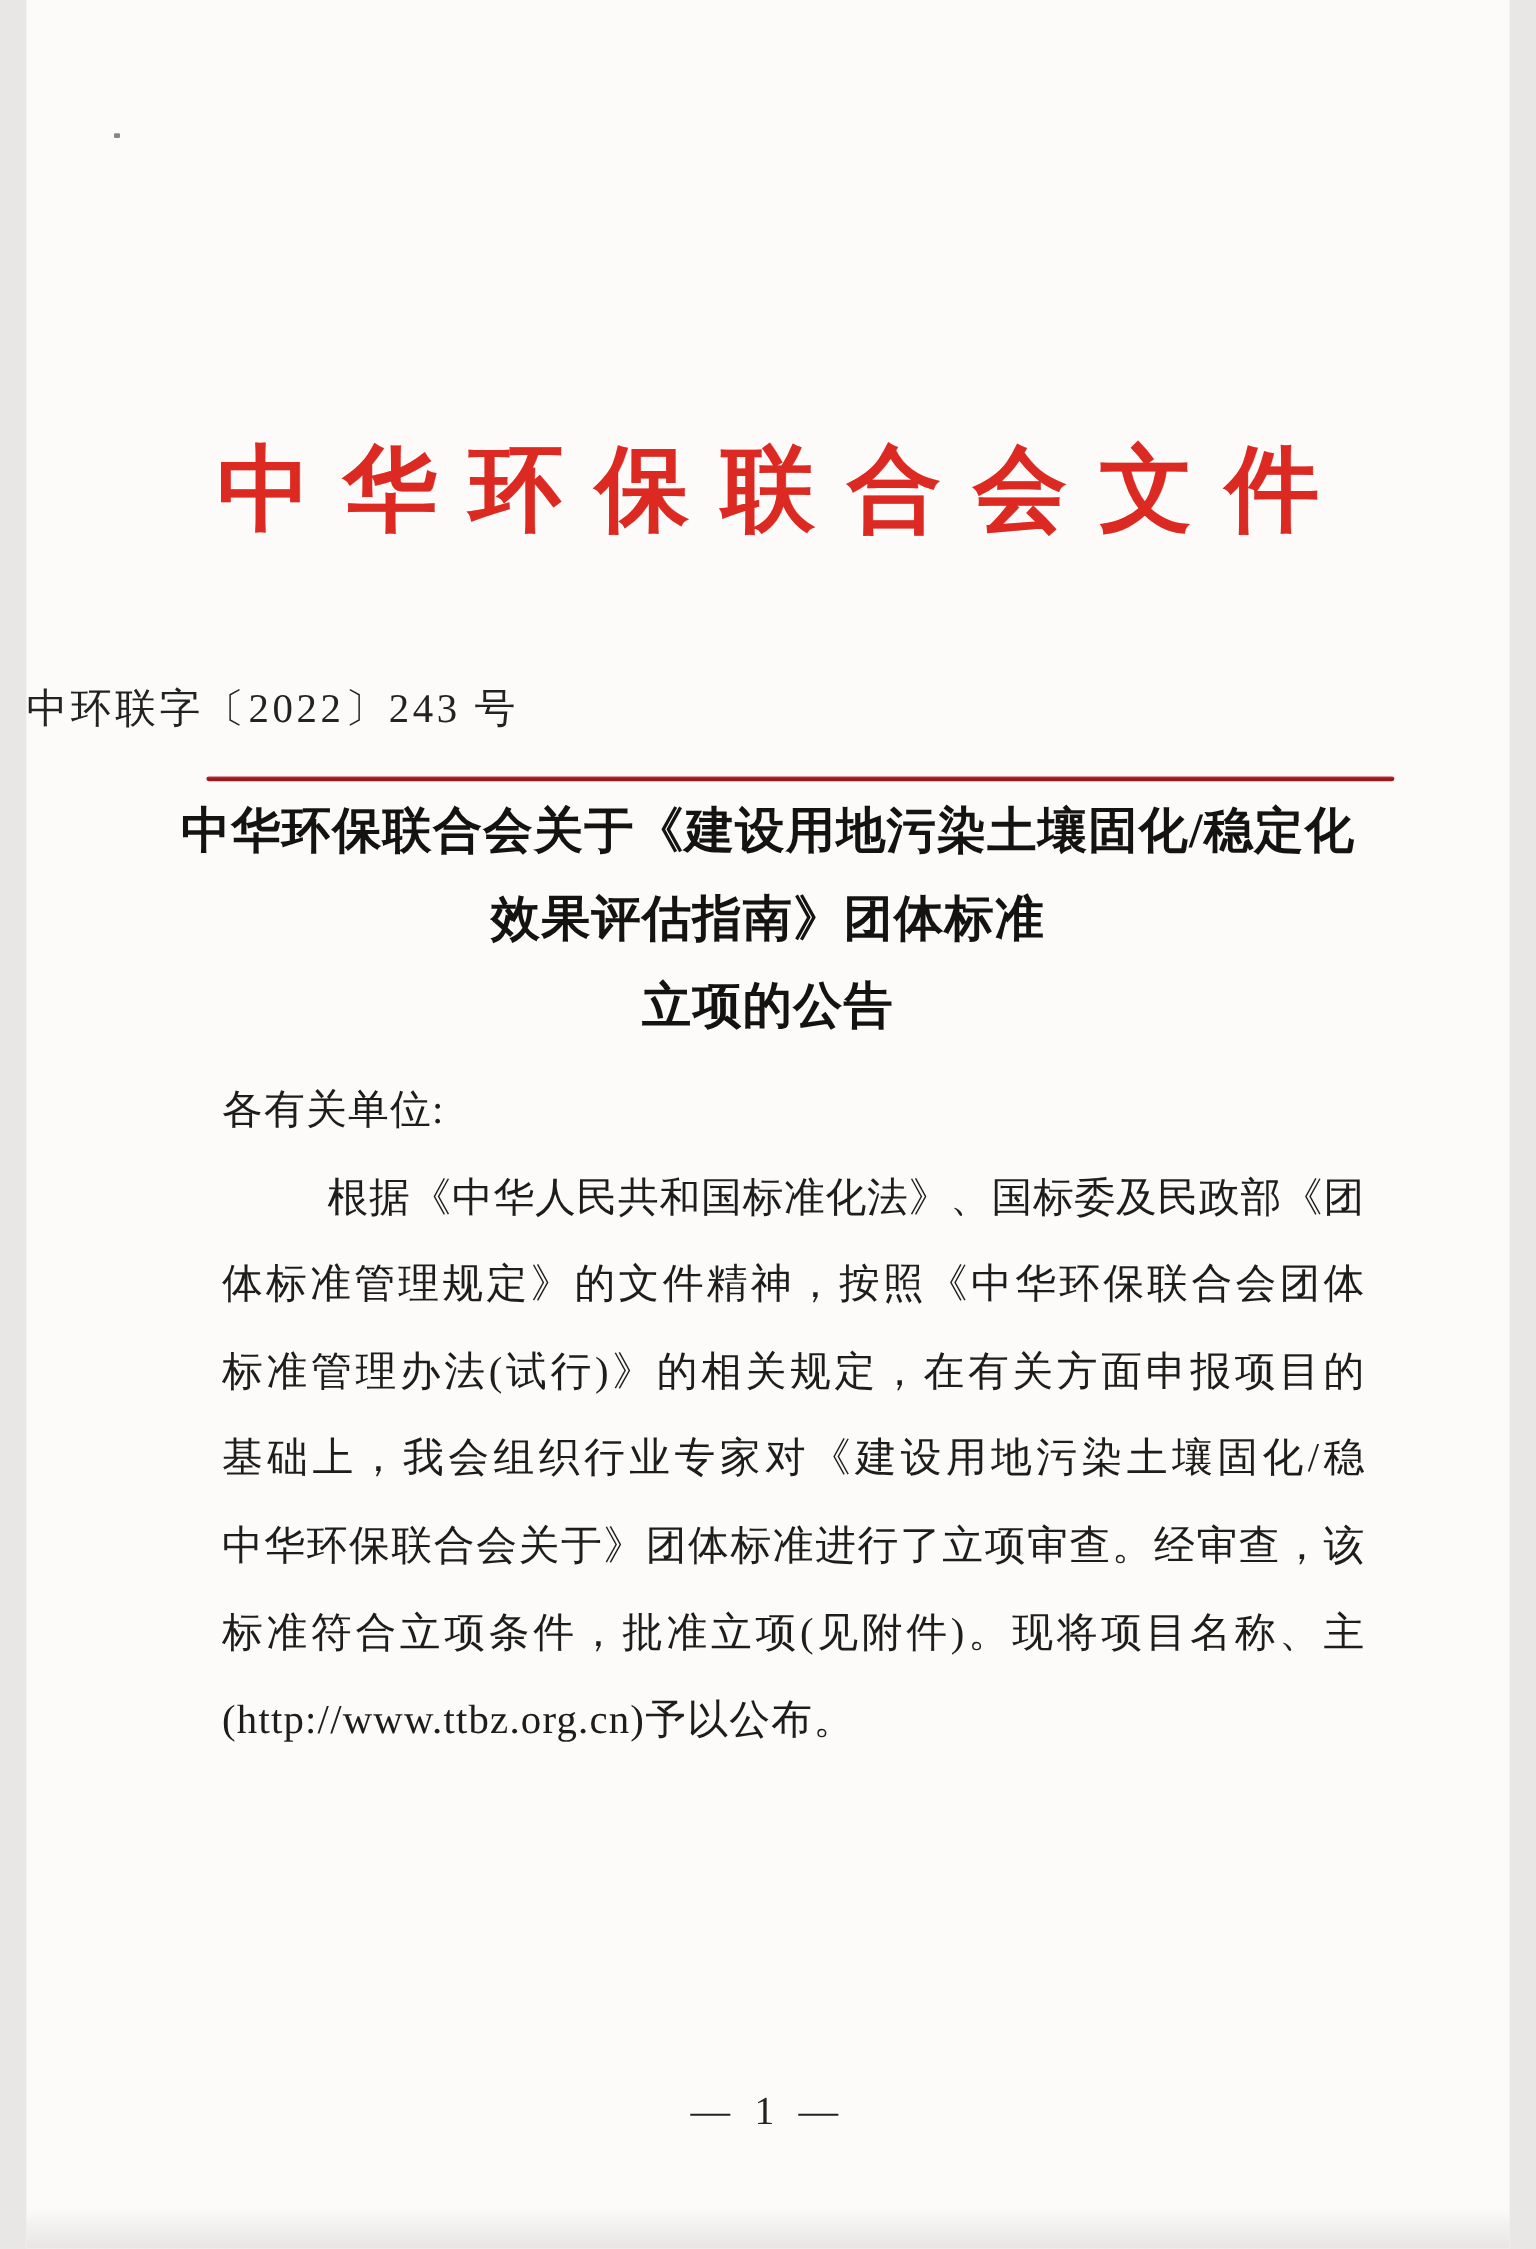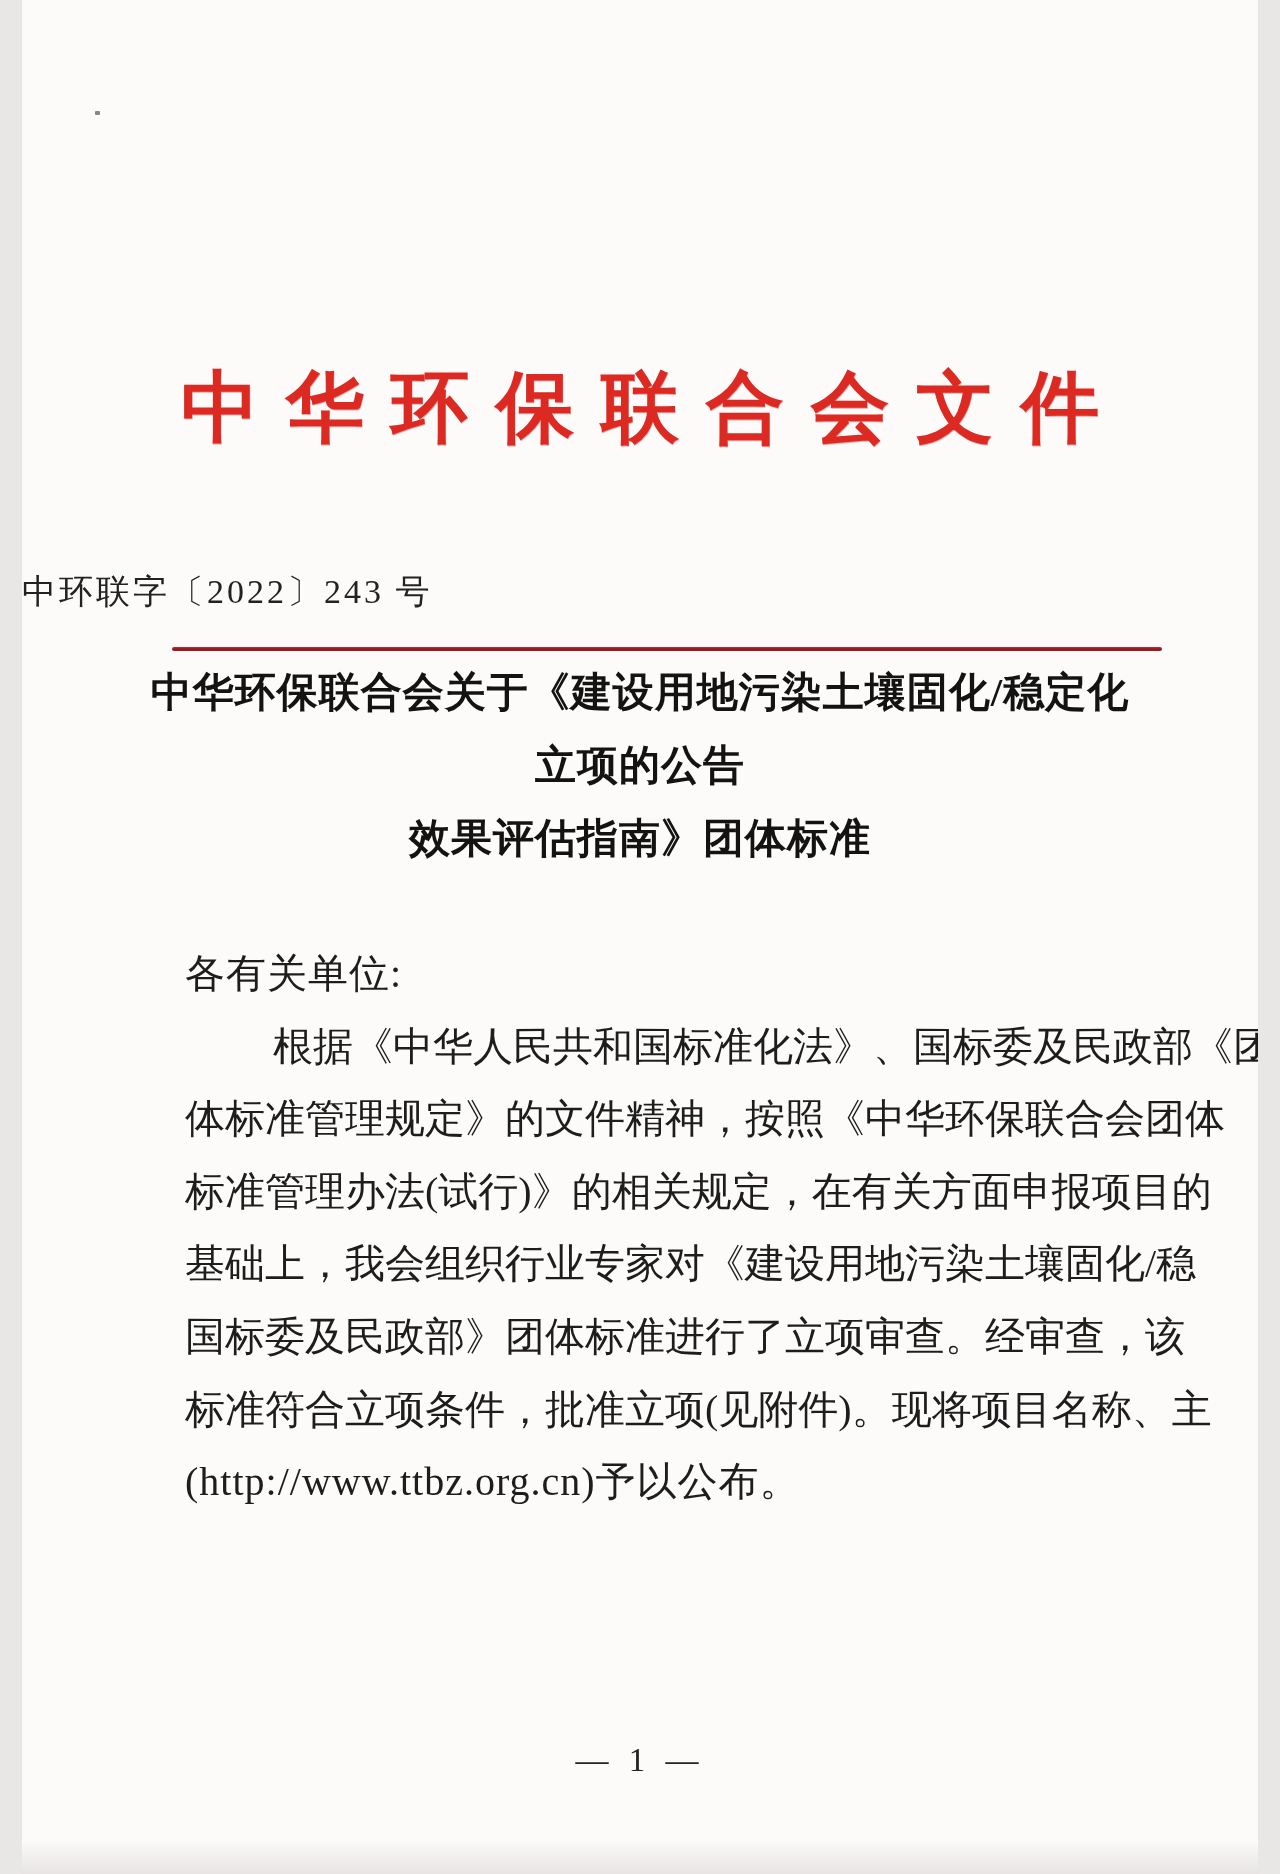--- a/index.html
+++ b/index.html
@@ -72,24 +72,24 @@
     right: 100px;
     text-align: center;
     font-weight: bold;
     font-size: 41px;
     line-height: 73px;
     letter-spacing: 1px;
     color: #141312;
   }
   .body-block {
     position: absolute;
-    top: 938px;
+    top: 890px;
     left: 163px;
     width: 952px;
-    font-size: 40px;
+    font-size: 34px;
     line-height: 72.6px;
     color: #1e1c1c;
   }
   .body-line {
     text-align: justify;
     text-align-last: justify;
     height: 72.6px;
     white-space: nowrap;
   }
   .body-line.align-left {
@@ -119,31 +119,31 @@
   <div class="speck"></div>
 
   <div class="letterhead">中华环保联合会文件</div>
 
   <div class="doc-number">中环联字〔2022〕243 号</div>
 
   <div class="red-divider"></div>
 
   <div class="doc-title">
     <div>中华环保联合会关于《建设用地污染土壤固化/稳定化</div>
+    <div>效果评估指南》团体标准</div>
     <div>立项的公告</div>
-    <div>效果评估指南》团体标准</div>
   </div>
 
   <div class="body-block">
     <div class="body-line align-left">各有关单位:</div>
     <div class="body-line first-indent">根据《中华人民共和国标准化法》、国标委及民政部《团</div>
     <div class="body-line">体标准管理规定》的文件精神，按照《中华环保联合会团体</div>
     <div class="body-line">标准管理办法(试行)》的相关规定，在有关方面申报项目的</div>
     <div class="body-line">基础上，我会组织行业专家对《建设用地污染土壤固化/稳</div>
-    <div class="body-line">国标委及民政部》团体标准进行了立项审查。经审查，该</div>
+    <div class="body-line">中华环保联合会关于》团体标准进行了立项审查。经审查，该</div>
     <div class="body-line">标准符合立项条件，批准立项(见附件)。现将项目名称、主</div>
     <div class="body-line align-left">(http://www.ttbz.org.cn)予以公布。</div>
   </div>
 
   <div class="page-number">— 1 —</div>
 
   <div class="scan-edge"></div>
 
 </div>
 

